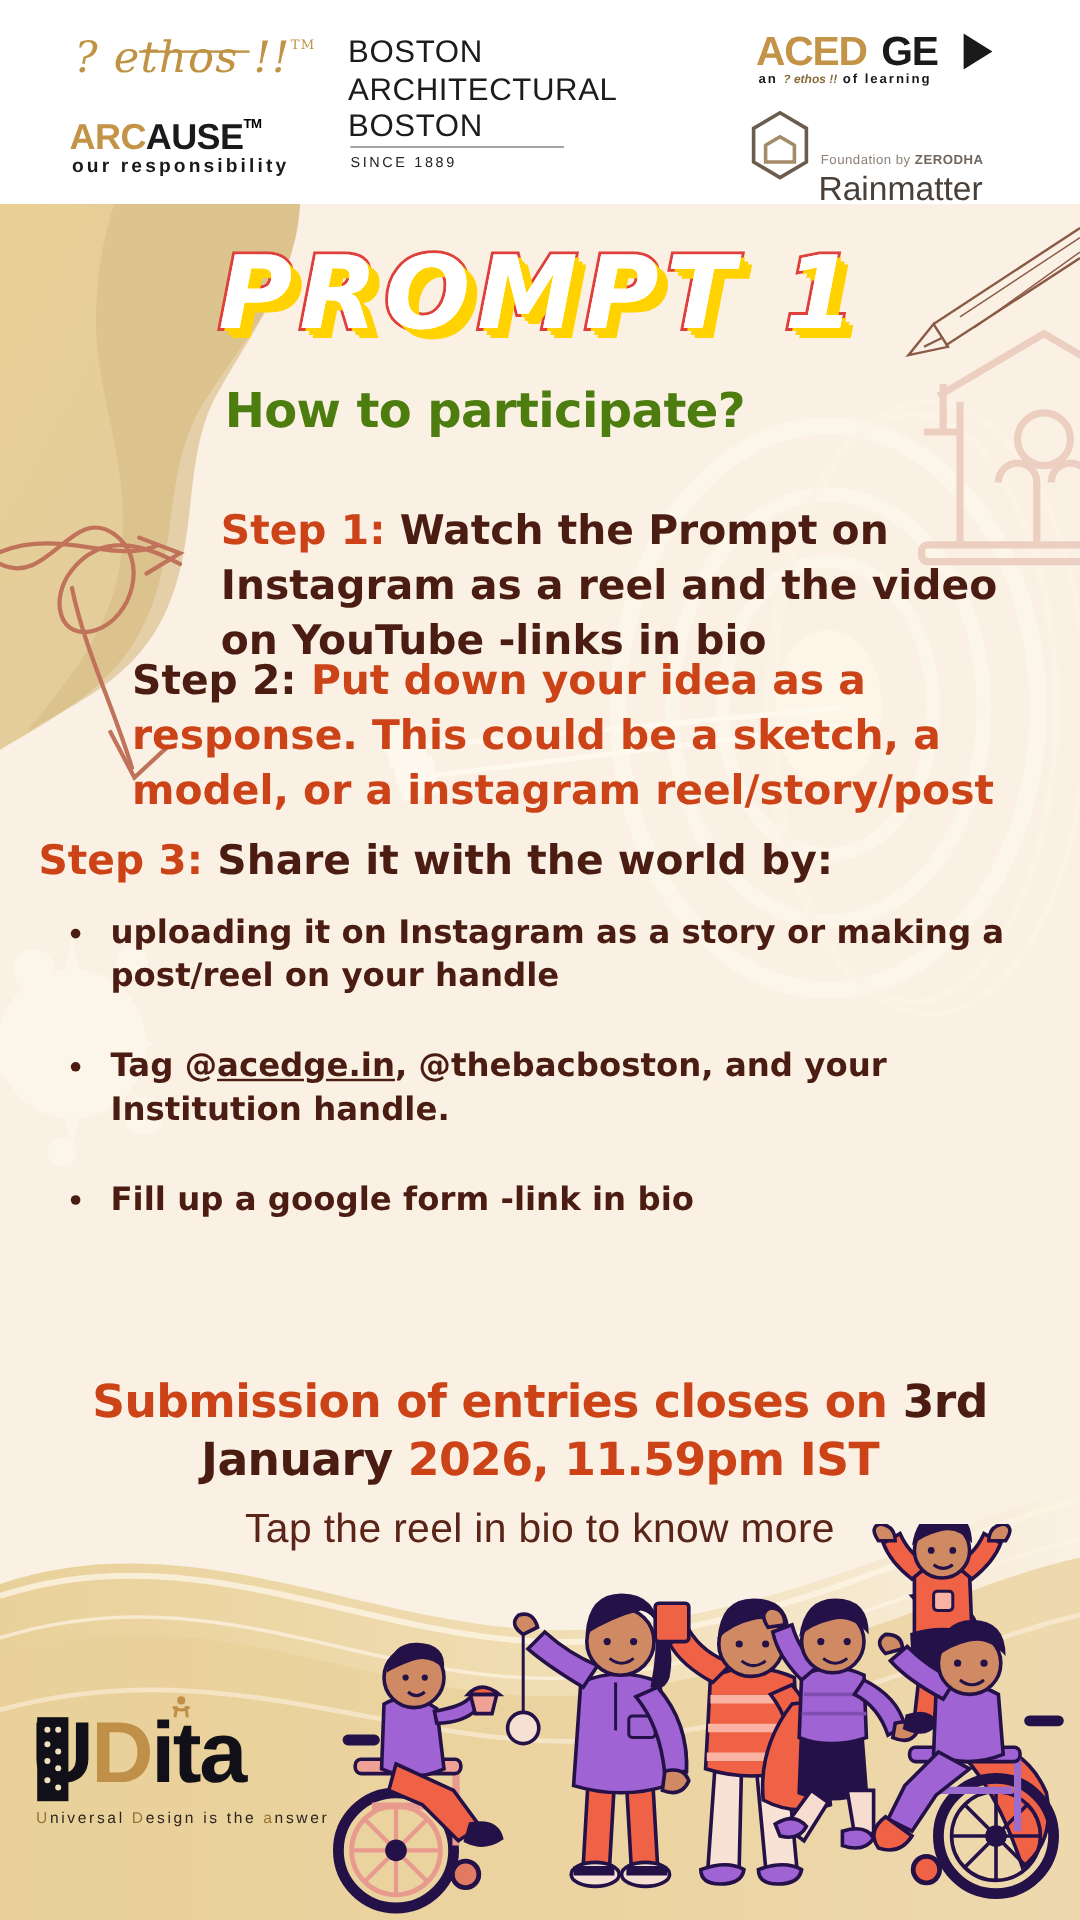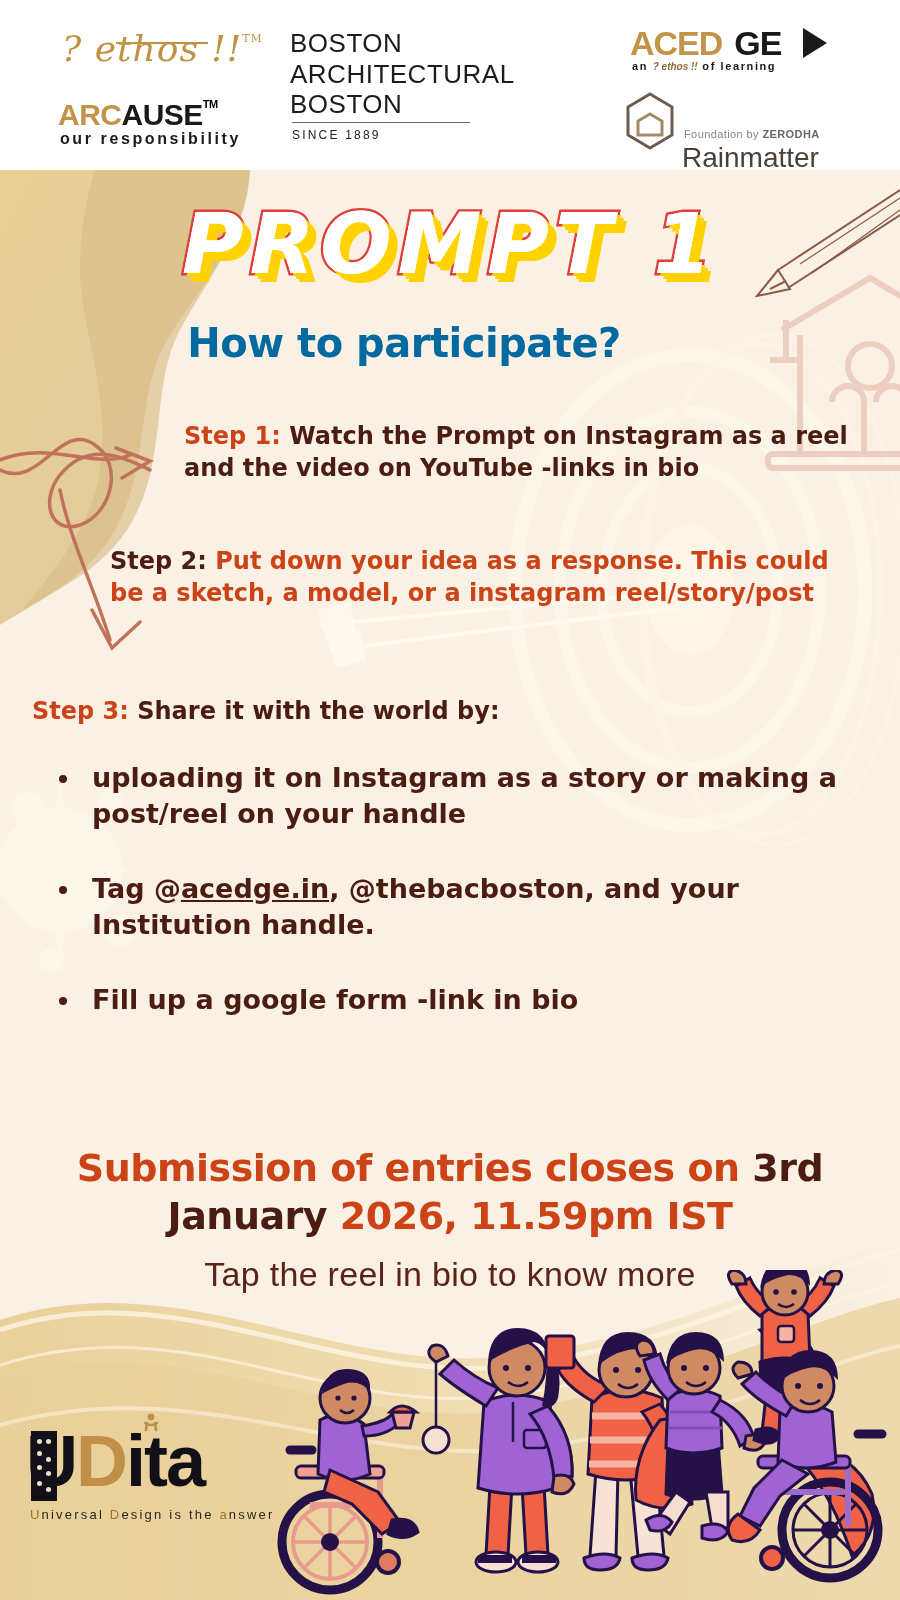--- a/index.html
+++ b/index.html
@@ -155,29 +155,29 @@
        6px 6px 0 #ffd200,
        9px 9px 0 #ffd200,
        3px 3px 0 #ffd200;
     line-height:1;
   }
   .how{
     position:absolute;top:150px;left:0;width:808px;
     text-align:center;
     font-family:"DejaVu Sans", sans-serif;
     font-size:40px;font-weight:bold;
-    color:#0369a1;
+    color:#4d7c0f;
     letter-spacing:-0.5px;
   }
 
   .step{
     position:absolute;
     font-family:"DejaVu Sans", sans-serif;
     font-weight:bold;
-    font-size:24px;
+    font-size:34px;
     line-height:1.35;
     color:#4b1c12;
   }
   .step .hl-o{color:#cc4318;}
   .step .hl-d{color:#4b1c12;}
 
   .step1{top:250px;left:184px;width:690px;}
   .step2{top:375px;left:110px;width:730px;}
   .step3{top:525px;left:32px;width:800px;}
 

